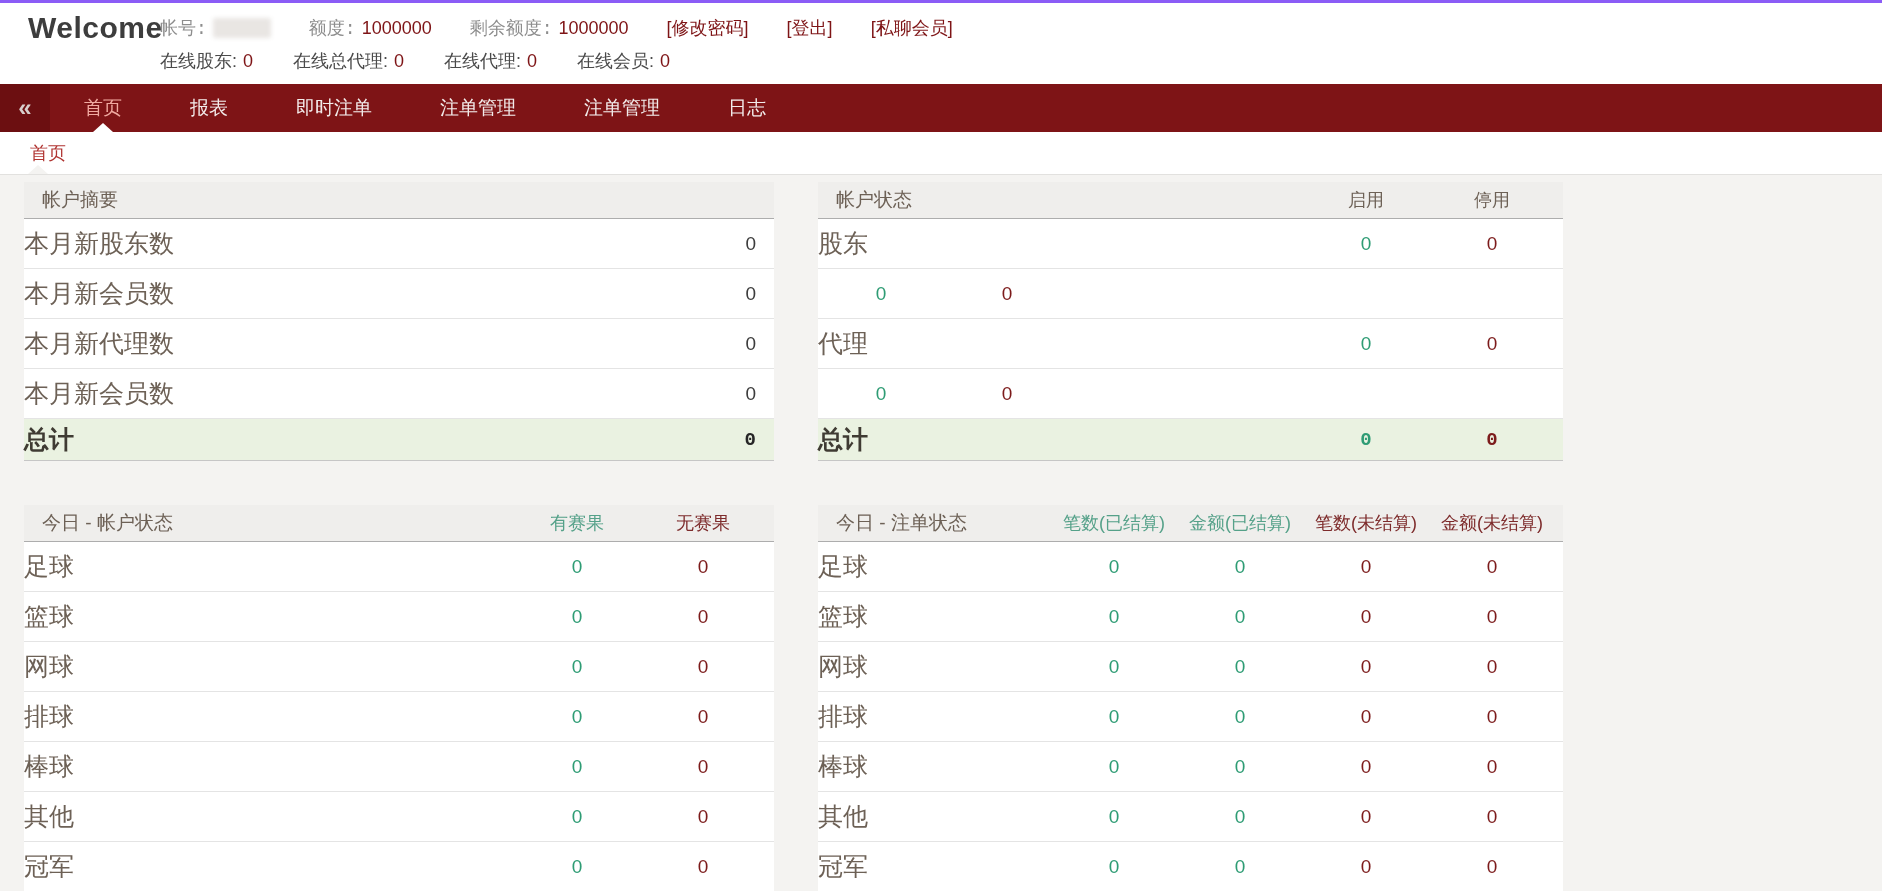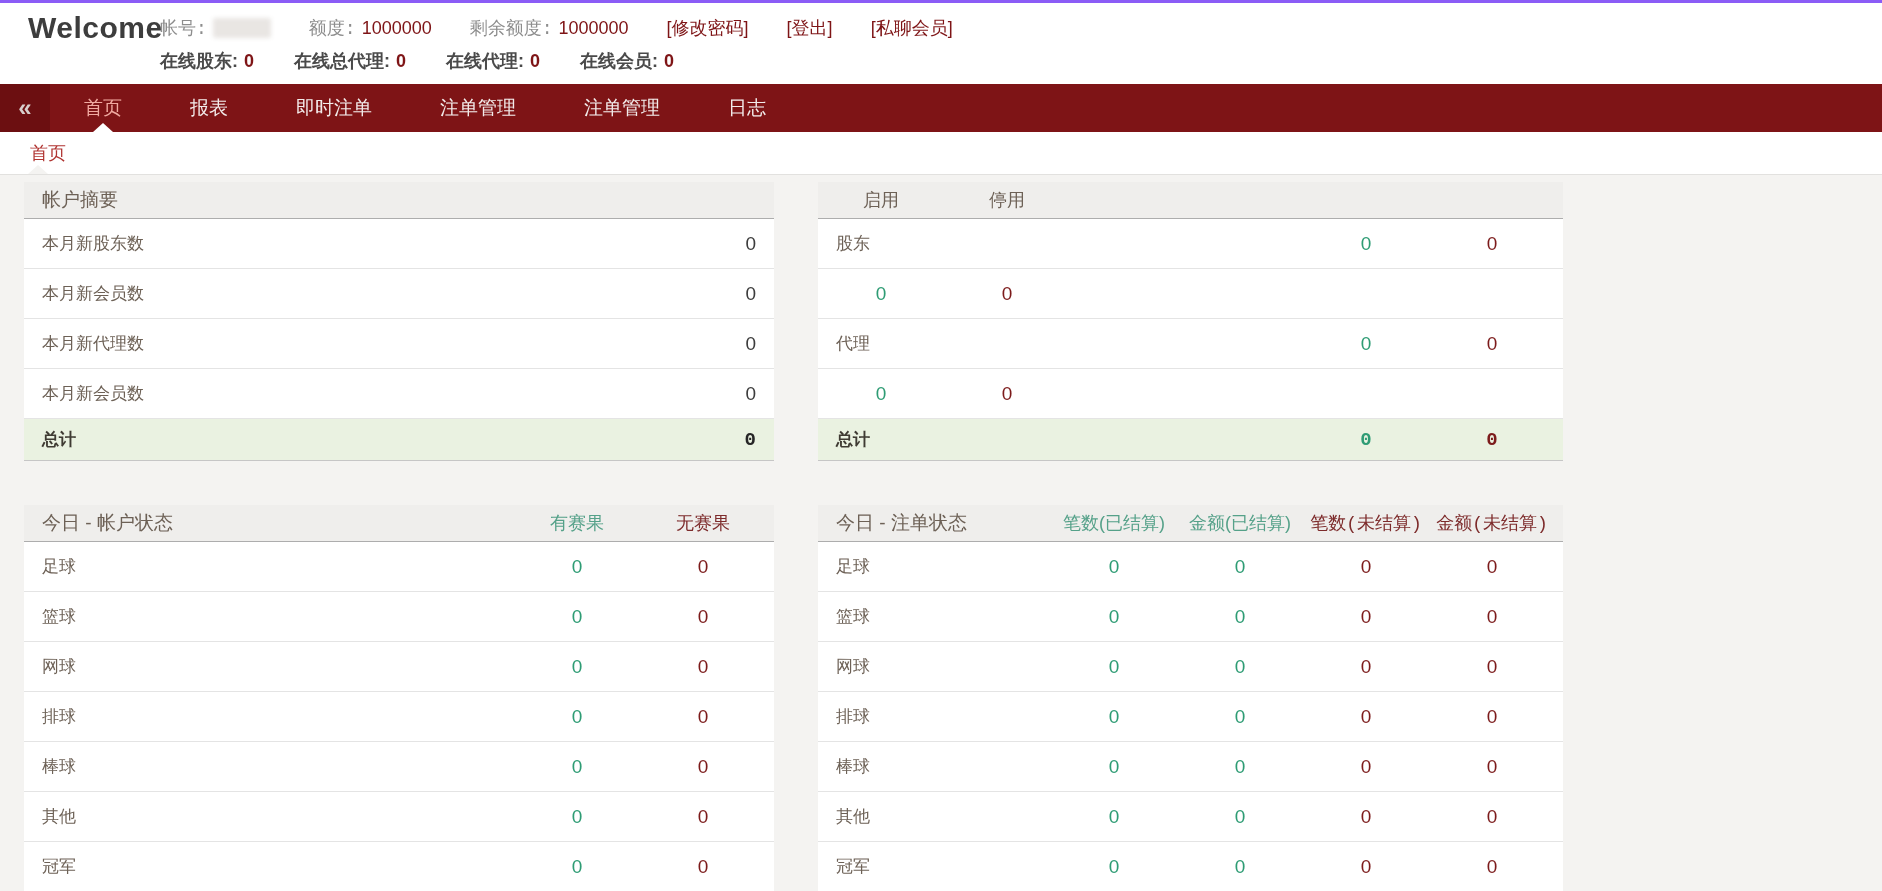--- a/index.html
+++ b/index.html
@@ -6,21 +6,21 @@
   html,body { margin:0; padding:0; }
   body {
     width:1882px; height:891px; overflow:hidden;
     background:#ffffff;
     font-family:"Liberation Sans","DejaVu Sans",sans-serif;
   }
   
   .topbar { position:relative; height:84px; background:#fff; border-top:3px solid #8b5cf6; }
   .welcome { position:absolute; left:28px; top:8px; font-size:30px; font-weight:bold; color:#3d3d3d; letter-spacing:0.5px; }
   .meta-row1 { position:absolute; left:160px; top:13px; display:flex; align-items:center; gap:38px; font-size:18px; white-space:nowrap; }
-  .meta-row2 { position:absolute; left:160px; top:46px; display:flex; align-items:center; gap:40px; font-size:18px; white-space:nowrap;font-weight:bold; }
+  .meta-row2 { position:absolute; left:160px; top:46px; display:flex; align-items:center; gap:40px; font-size:18px; white-space:nowrap; }
   .pair { display:flex; align-items:center; gap:6px; }
   .mlabel { color:#8d8d8d;font-family:Liberation Mono, monospace; }
   .olabel { color:#4a4a4a; }
   .mvalue { color:#7e1416; }
   .hlink  { color:#7e1416; cursor:pointer; text-decoration:none; }
   .redact { display:inline-block; width:58px; height:20px; background:#e9e6e3; border-radius:2px; filter:blur(2px); }
 
   
   .nav { height:48px; background:#7e1416; display:flex; align-items:stretch; }
   .collapse { width:50px; background:#6c0f11; color:#d8cfcd; display:flex; align-items:center; justify-content:center; font-size:24px; font-weight:bold; cursor:pointer; }
@@ -37,23 +37,23 @@
 
   
   .content { height:718px; background:#f4f3f1; border-top:1px solid #e2e1df; padding:7px 0 0 24px; }
   .grid { display:grid; grid-template-columns:750px 745px; column-gap:54px; row-gap:48px;gap:44px; }
   .panel { background:#ffffff; }
   .phead { height:37px; background:#efeeec; border-bottom:1px solid #adadad; display:flex; align-items:center; padding-right:8px; }
   .ptitle { flex:1; padding-left:18px; font-size:19px; color:#6d6156; }
   .col-h { width:126px; text-align:center; font-size:18px; }
   .col-h.gray  { color:#6d6156; }
   .col-h.green { color:#55a189; }
-  .col-h.red   { color:#7d2b2b;font-family:Liberation Mono, monospace; }
+  .col-h.red   { color:#7d2b2b; }
   .row { height:50px; display:flex; align-items:center; border-bottom:1px solid #e4e4e4; background:#fff; padding-right:8px; }
-  .lbl { flex:1; padding-left:18px; font-size:17px; color:#6d6156; }
+  .lbl { flex:1; font-size:25px; color:#6d6156; }
   .val { width:126px; text-align:center; font-size:19px; }
   .val.plain { color:#3c3c3c; }
   .val.green { color:#2e9c74; }
   .val.red   { color:#7c1b1b; }
   .panel-plain .phead, .panel-plain .row, .panel-plain .total { padding-right:0; }
   .panel-plain .val { width:150px; text-align:right; padding-right:18px; }
   .total { height:42px; background:#eaf2e1; border-bottom:1px solid #c6c6c6; display:flex; align-items:center; padding-right:8px;font-family:Liberation Mono, monospace; }
   .total .lbl { font-weight:bold; color:#3f3b33; }
   .total .val { font-weight:bold; }
   .total .val.plain { color:#262626; }
@@ -143,20 +143,21 @@
           </div>
         </div>
       <div class="total">
         <span class="lbl">总计</span>
         <span class="val plain">0</span>
       </div>
     </section>
 
     <section class="panel">
       <div class="phead">
+        <span class="ptitle">帐户状态</span>
         <span class="col-h gray">启用</span>
         <span class="col-h gray">停用</span>
       </div>
       <div>
           <div class="row">
             <span class="lbl">股东</span>
             <span class="val green">0</span>
             <span class="val red">0</span>
           </div>
           <div class="row">

